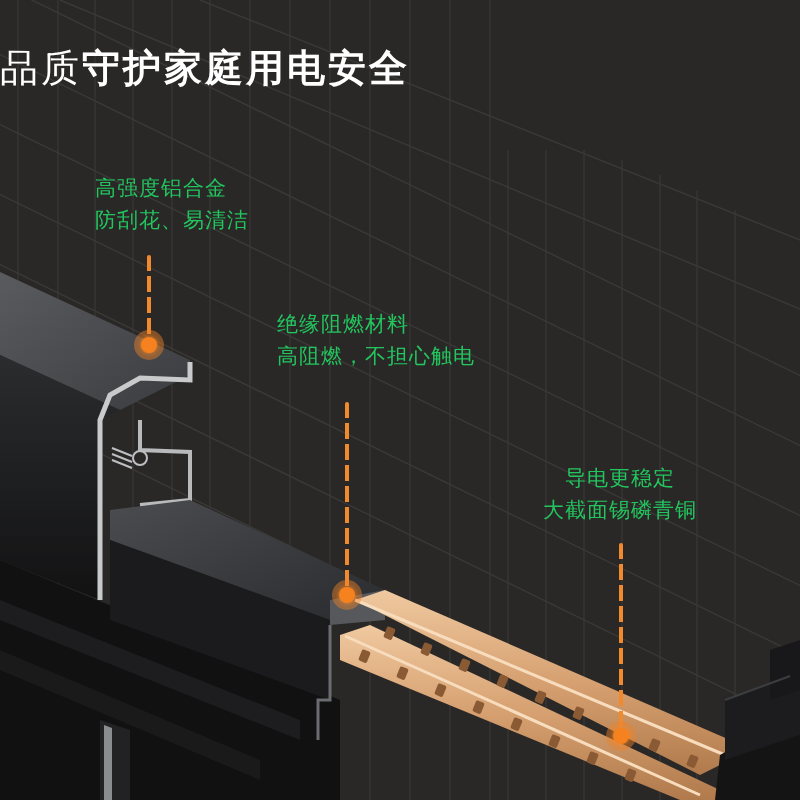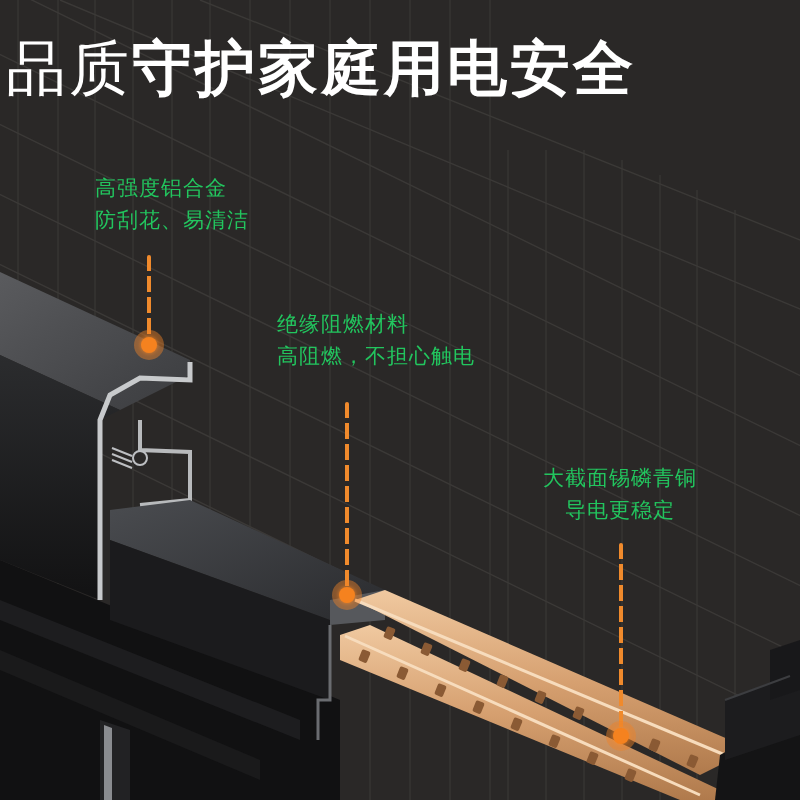--- a/index.html
+++ b/index.html
@@ -6,21 +6,21 @@
     body {
       width: 800px; height: 800px; overflow: hidden; position: relative;
       background: #2a2827;
       font-family: "DejaVu Sans", "Liberation Sans", sans-serif;
     }
     .stage { position: absolute; inset: 0; overflow: hidden; }
     .grid-svg { position: absolute; inset: 0; }
 
     .title {
       position: absolute; left: 0; top: 28px; width: 636px;
-      text-align: right; color: #ffffff; font-size: 60px; line-height: 80px;
+      text-align: left; color: #ffffff; font-size: 38px; line-height: 80px;
       letter-spacing: 3px; white-space: nowrap;
     }
     .title .light { font-weight: normal; }
     .title .bold { font-weight: bold; }
 
     .callout {
       position: absolute; color: #22c55e; font-size: 21px; line-height: 32px;
       letter-spacing: 1px; white-space: nowrap;
     }
     .callout.center { text-align: center; }
@@ -174,21 +174,21 @@
   <div class="callout" style="left:277px; top:308px;">
     <div>绝缘阻燃材料</div>
     <div>高阻燃，不担心触电</div>
   </div>
   <div class="leader" style="left:345px; top:402px; height:190px;"></div>
   <div class="marker" style="left:347px; top:595px;">
       <div class="dot"></div>
     </div>
 
   <div class="callout center" style="left:520px; top:462px; width:200px;">
+    <div>导电更稳定</div>
     <div>大截面锡磷青铜</div>
-    <div>导电更稳定</div>
   </div>
   <div class="leader" style="left:619px; top:543px; height:190px;"></div>
   <div class="marker" style="left:621px; top:736px;">
       <div class="dot"></div>
     </div>
 
 </div>
 
 </body></html>

